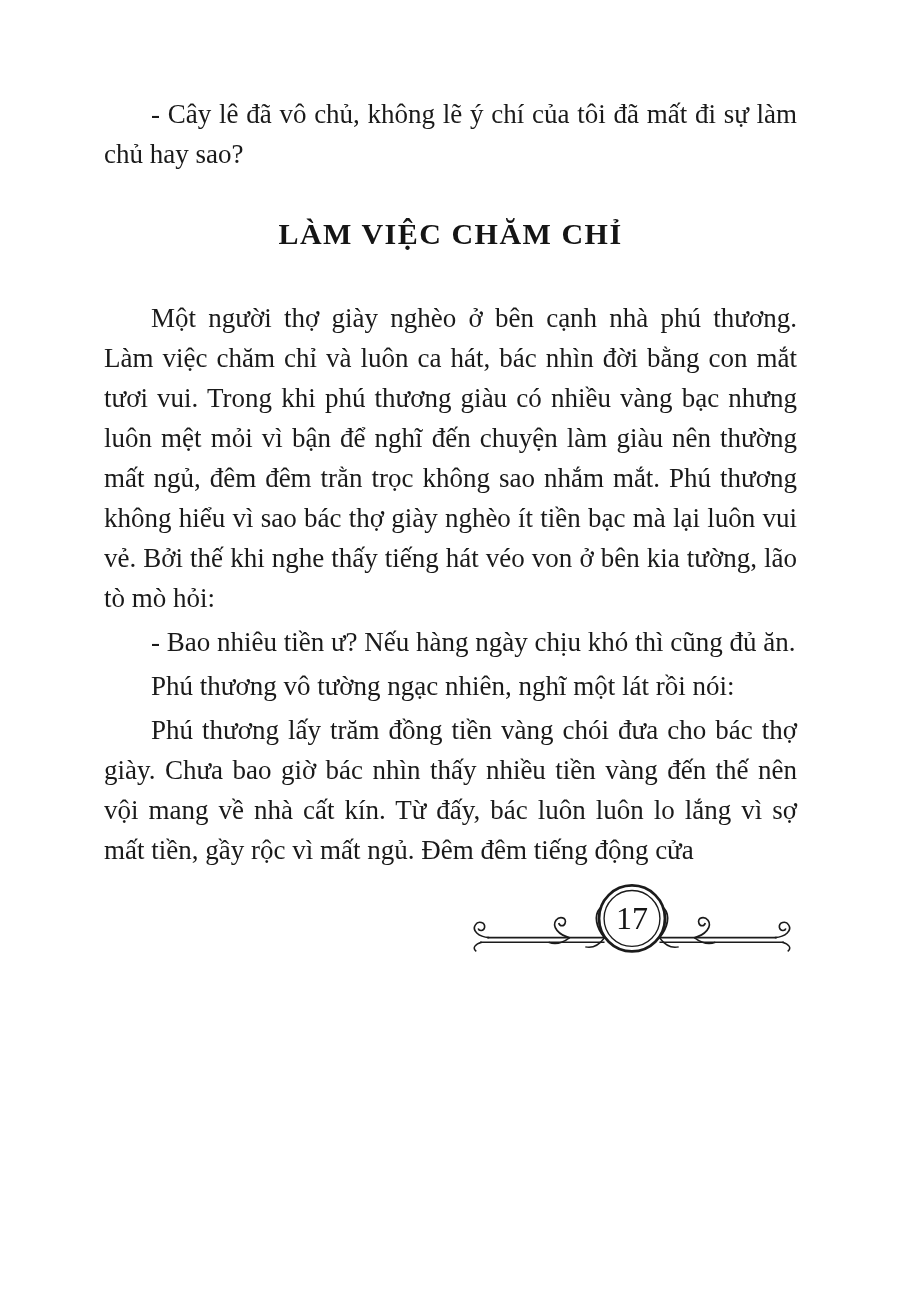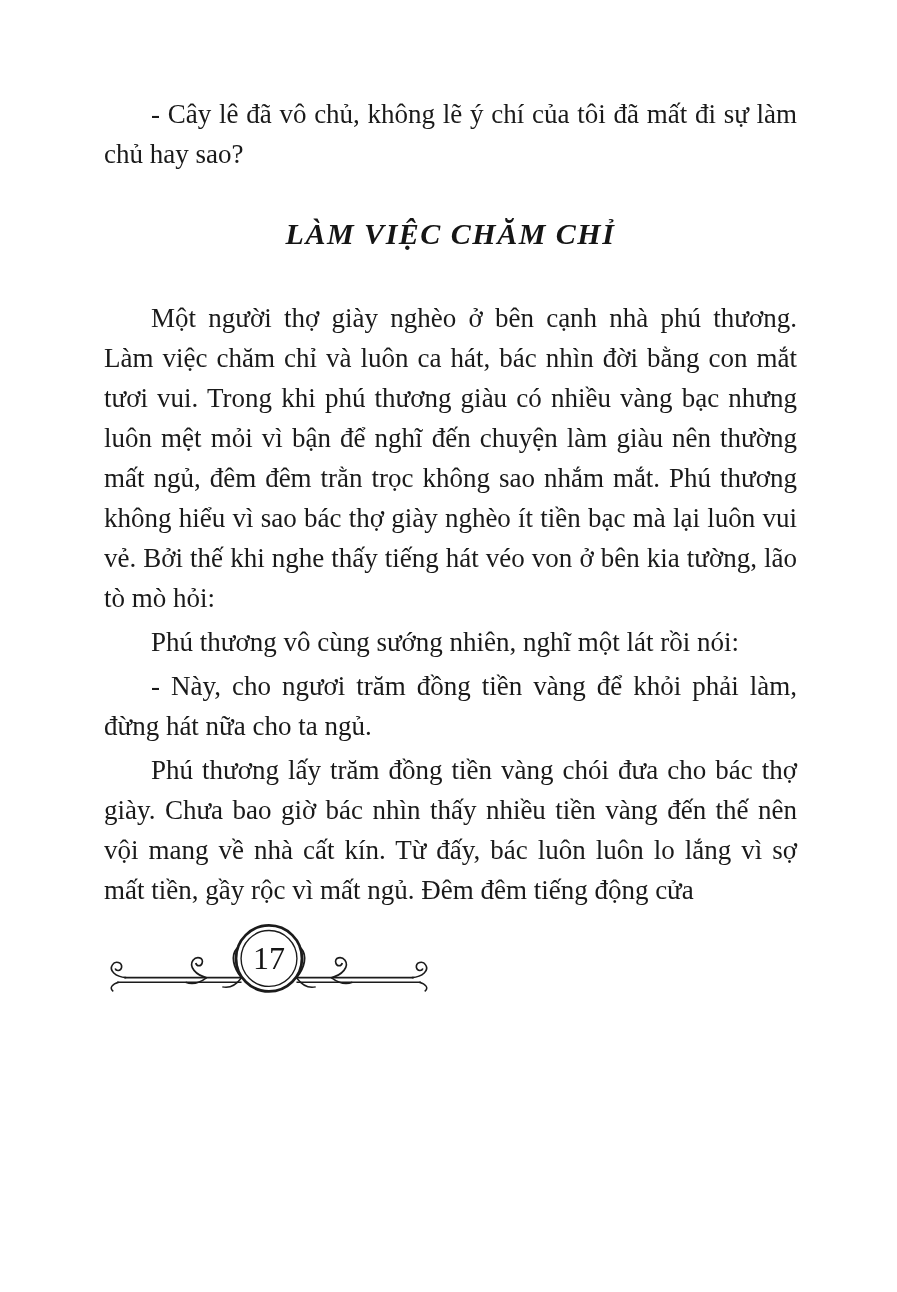--- a/index.html
+++ b/index.html
@@ -30,44 +30,43 @@
     color: #1a1a1a;
   }
   .section-title {
     margin: 34px 0 38px 0;
     font-size: 30px;
     line-height: 52px;
     font-weight: bold;
     text-align: center;
     letter-spacing: 1.5px;
     color: #151515;
-    font-style: italic;
   }
   .footer {
     margin-top: 10px;
     display: flex;
-    justify-content: flex-start;
+    justify-content: flex-end;
   }
   .page-number-text {
     font-family: "Liberation Serif", "DejaVu Serif", serif;
   }
 </style>
 </head>
 <body>
 
 <div class="page">
 
   <p class="para">- Cây lê đã vô chủ, không lẽ ý chí của tôi đã mất đi sự làm chủ hay sao?</p>
 
 
   <h1 class="section-title">LÀM VIỆC CHĂM CHỈ</h1>
 
   <p class="para">Một người thợ giày nghèo ở bên cạnh nhà phú thương. Làm việc chăm chỉ và luôn ca hát, bác nhìn đời bằng con mắt tươi vui. Trong khi phú thương giàu có nhiều vàng bạc nhưng luôn mệt mỏi vì bận để nghĩ đến chuyện làm giàu nên thường mất ngủ, đêm đêm trằn trọc không sao nhắm mắt. Phú thương không hiểu vì sao bác thợ giày nghèo ít tiền bạc mà lại luôn vui vẻ. Bởi thế khi nghe thấy tiếng hát véo von ở bên kia tường, lão tò mò hỏi:</p>
-  <p class="para">Phú thương vô cùng sướng nhiên, nghĩ một lát rồi nói:</p>
-  <p class="para">- Này, cho ngươi trăm đồng tiền vàng để khỏi phải làm, đừng hát nữa cho ta ngủ.</p>
+  <p class="para">- Bao nhiêu tiền ư? Nếu hàng ngày chịu khó thì cũng đủ ăn.</p>
+  <p class="para">Phú thương vô tường ngạc nhiên, nghĩ một lát rồi nói:</p>
   <p class="para">Phú thương lấy trăm đồng tiền vàng chói đưa cho bác thợ giày. Chưa bao giờ bác nhìn thấy nhiều tiền vàng đến thế nên vội mang về nhà cất kín. Từ đấy, bác luôn luôn lo lắng vì sợ mất tiền, gầy rộc vì mất ngủ. Đêm đêm tiếng động cửa</p>
 
   <div class="footer">
     <svg viewBox="0 0 360 95" width="330" height="87" xmlns="http://www.w3.org/2000/svg">
       <defs>
         <g id="flourish-side">
 
           <path d="M22 63 H150" stroke="#1b1b1b" stroke-width="2" fill="none"></path>
           <path d="M14 68 H150" stroke="#1b1b1b" stroke-width="1.6" fill="none"></path>
 

